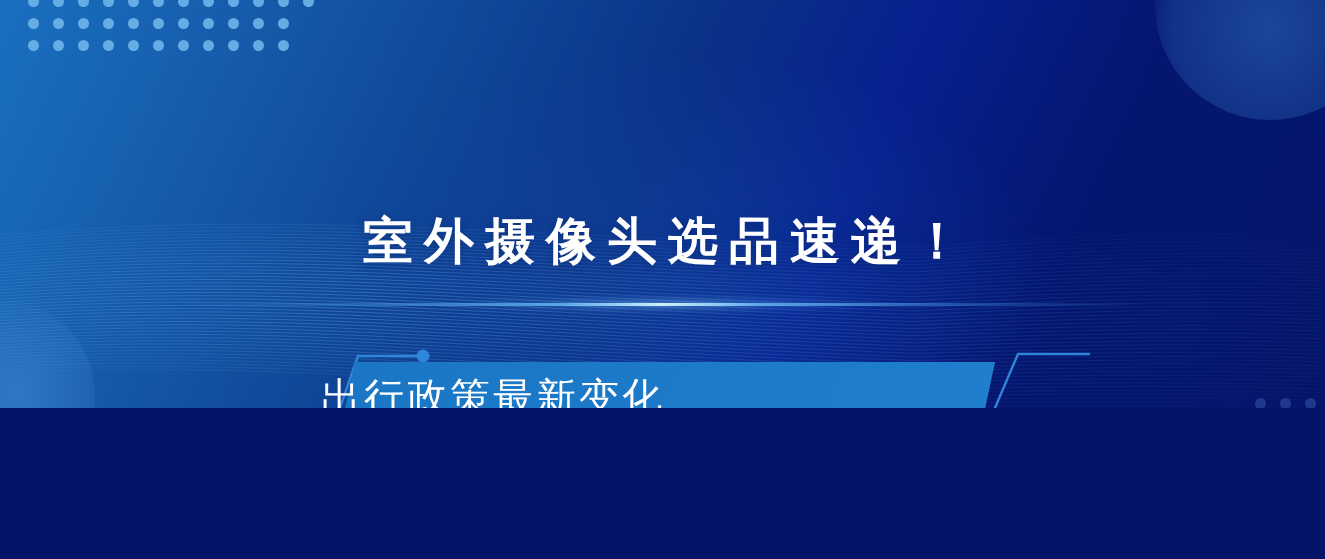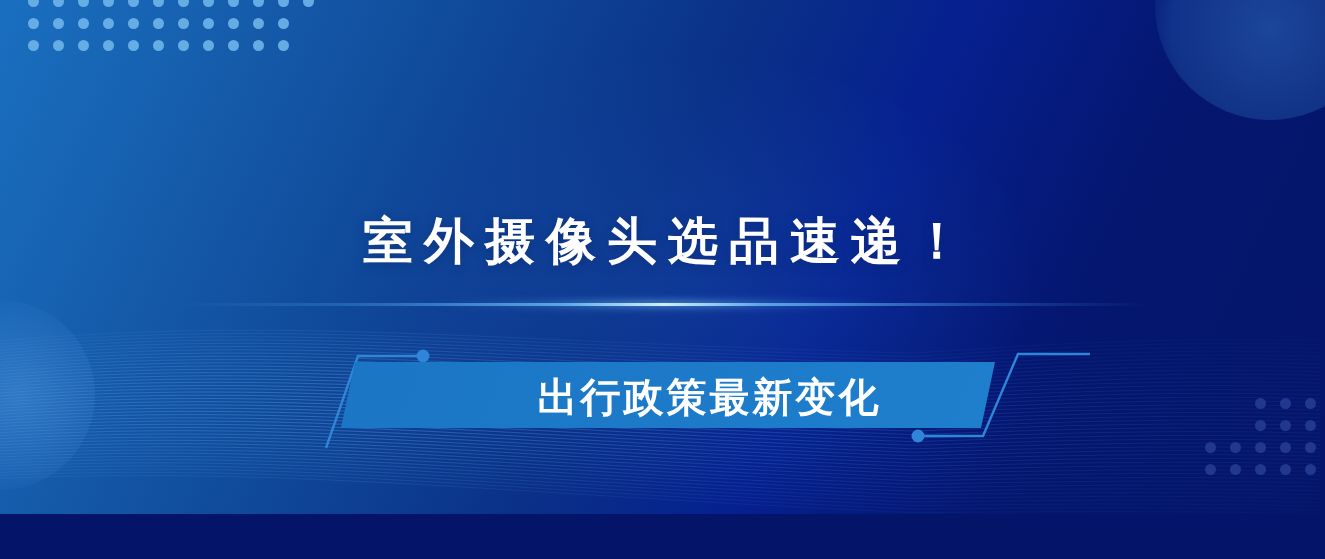--- a/index.html
+++ b/index.html
@@ -7,21 +7,21 @@
     padding: 0;
     background: #041569;
   }
   body {
     font-family: "Liberation Sans", "DejaVu Sans", sans-serif;
   }
 
   #banner {
     position: relative;
     width: 1325px;
-    height: 514px;
+    height: 408px;
     overflow: hidden;
     background:
       linear-gradient(115deg,
         #1a6fc0 0%,
         #165fae 14%,
         #104a9a 30%,
         #0a3187 48%,
         #06208f 62%,
         #04166f 78%,
         #041569 100%);
@@ -136,24 +136,23 @@
     position: absolute;
     left: 30px; top: 26px;
     width: 640px; height: 66px;
     background: linear-gradient(100deg, #1b77c6 0%, #1c7ac9 50%, #1f7fcd 100%);
     transform: skewX(-12deg);
   }
   #subtitle-text {
     position: absolute;
     left: 0; top: 34px;
     width: 780px;
-    text-align: center;
     color: #ffffff;
     font-size: 40px;
-    font-weight: bold;
+    font-weight: normal;
     letter-spacing: 3px;
     text-indent: 3px;
     white-space: nowrap;
   }
 </style>
 </head>
 <body>
 
 <div id="banner">
 

